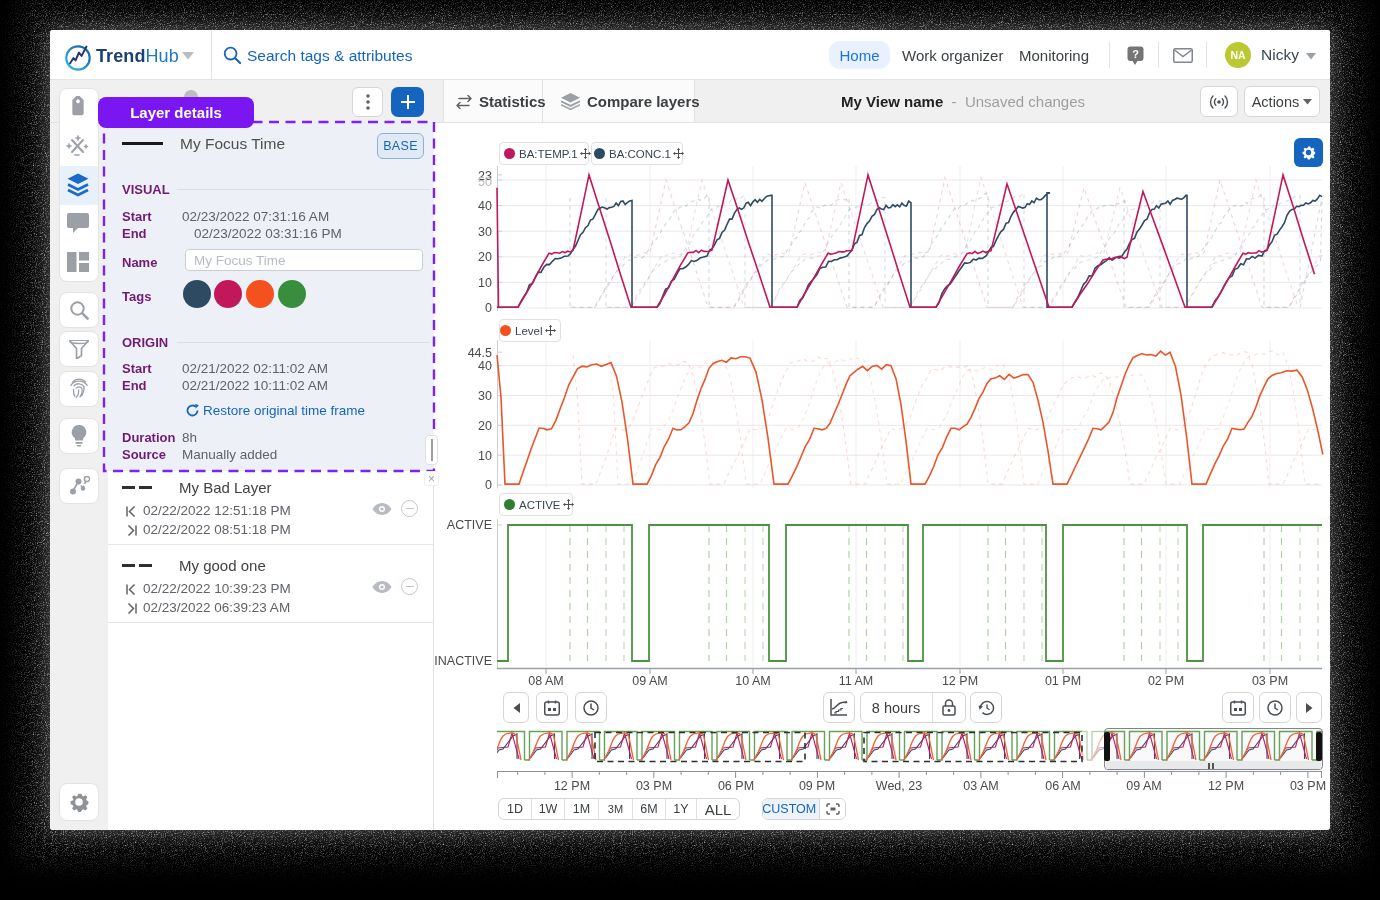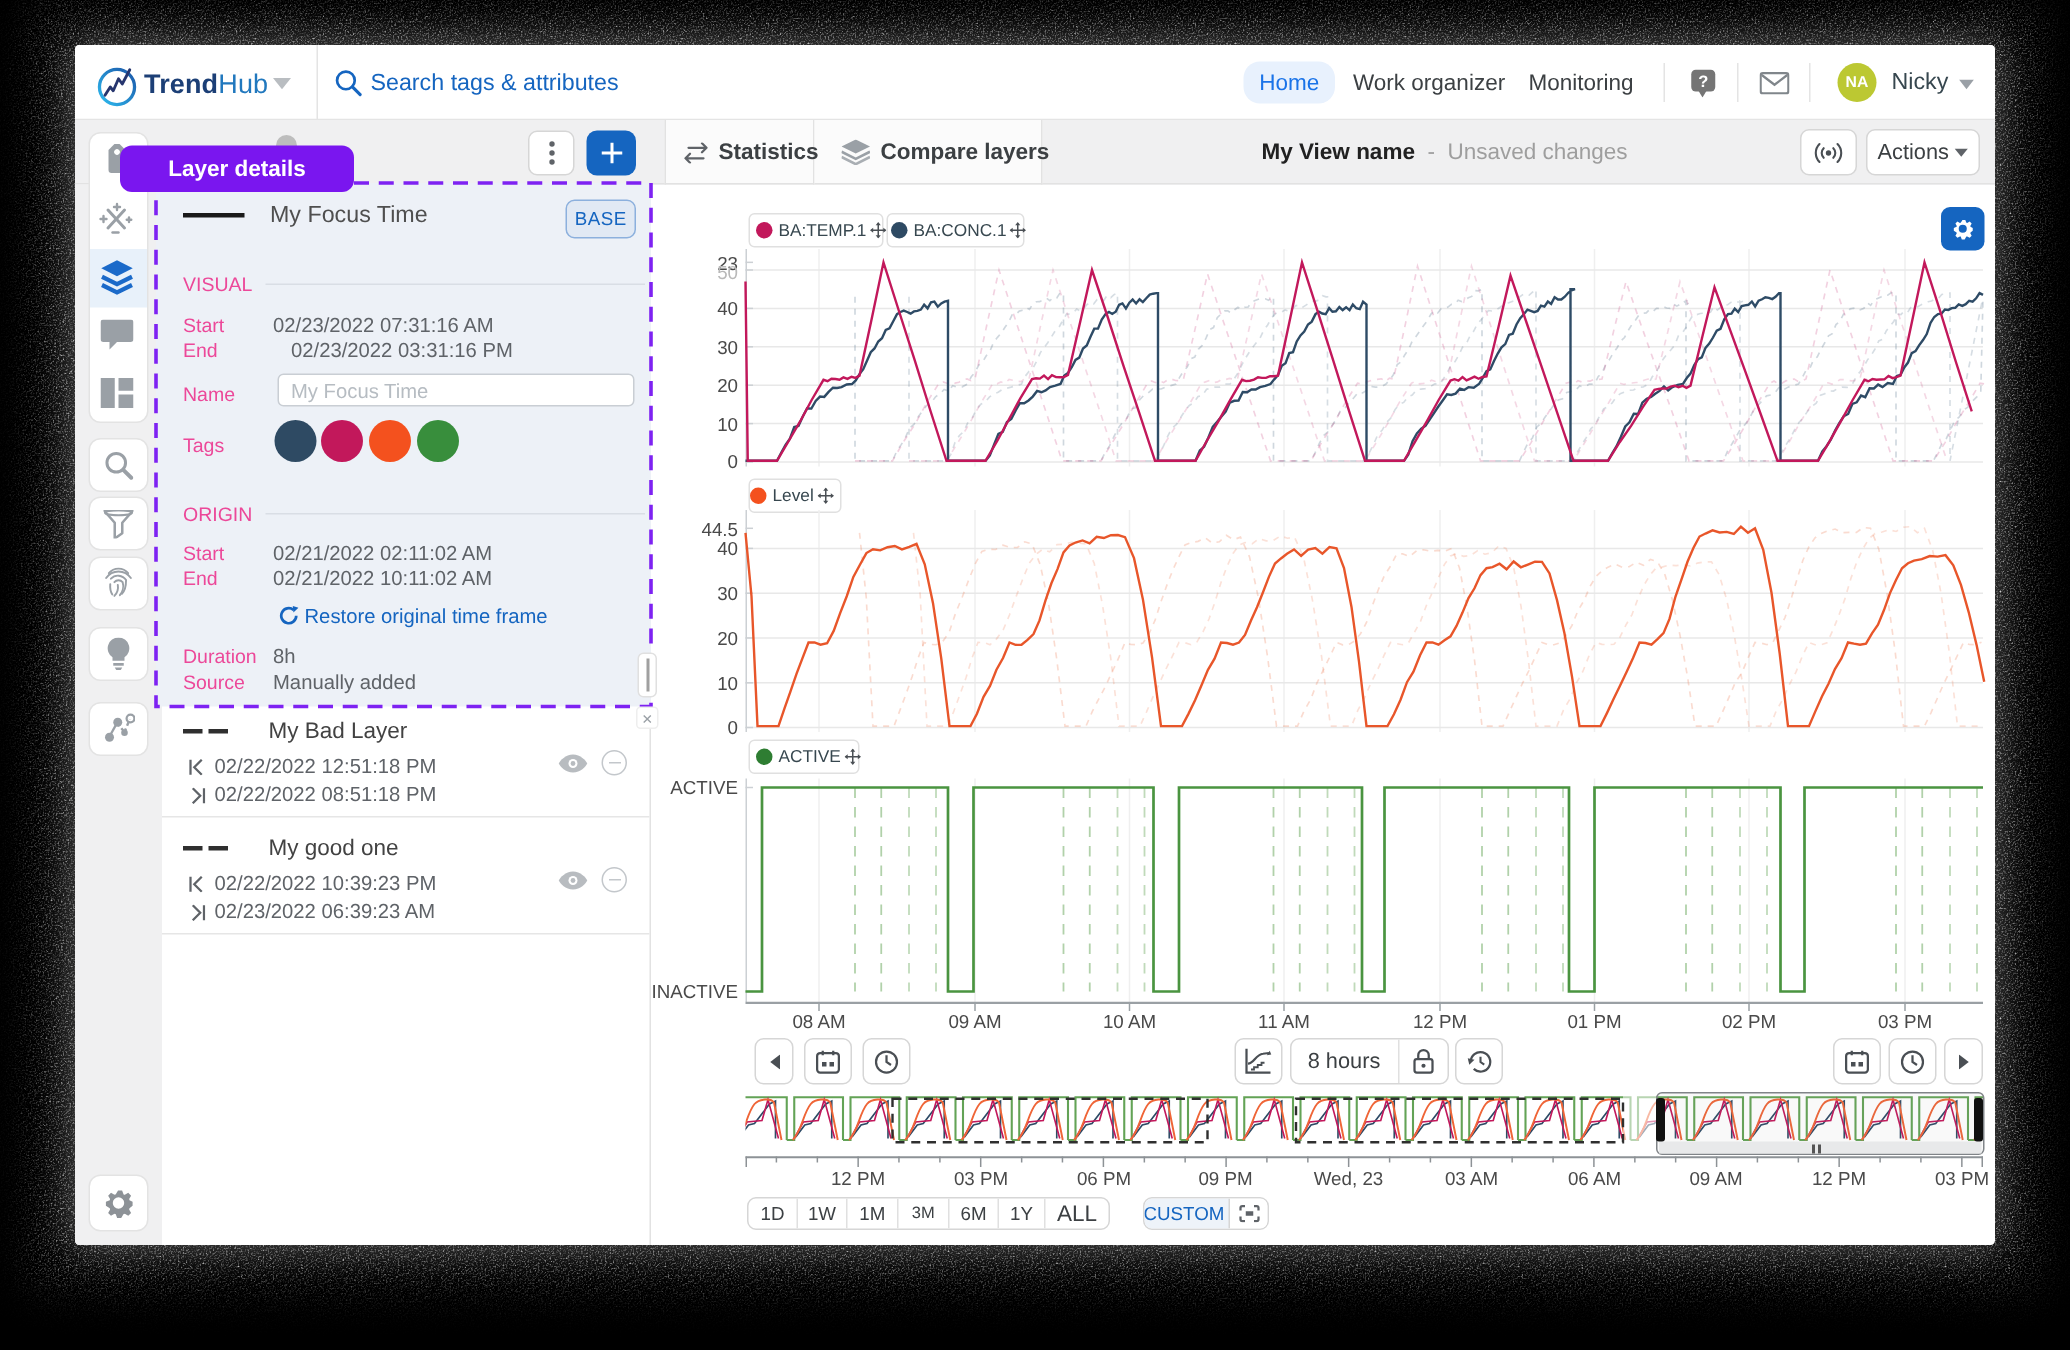--- a/index.html
+++ b/index.html
@@ -2,21 +2,21 @@
 <html><head>
 <meta charset="utf-8">
 <style>
 * { margin:0; padding:0; box-sizing:border-box; }
 html,body { width:1380px; height:900px; background:#000; font-family:"Liberation Sans",sans-serif; overflow:hidden; }
 .window { position:absolute; left:50px; top:30px; width:1280px; height:800px; background:#fff; border-radius:3px;
   box-shadow:0 0 26px 2px rgba(255,255,255,0.30); }
 .abs { position:absolute; }
 .btn { position:absolute; background:#fff; border:1px solid #d6d6d6; border-radius:6px; display:flex; align-items:center; justify-content:center; }
 .ico { stroke:#5f6368; fill:none; stroke-width:1.5; stroke-linecap:round; stroke-linejoin:round; }
-.glabel { font-weight:normal; color:#ec4899; font-size:13px; }
+.glabel { font-weight:bold; color:#701a75; font-size:13px; }
 .gval { color:#5f6368; font-size:13.5px; }
 </style>
 </head>
 <body>
 <svg class="abs" width="1380" height="900" style="left:0;top:0">
  <defs>
  <filter id="noise">
         <feTurbulence type="fractalNoise" baseFrequency="0.9" numOctaves="2" stitchTiles="stitch"></feTurbulence>
  <feColorMatrix type="matrix" values="0 0 0 0 1  0 0 0 0 1  0 0 0 0 1  0.9 0.9 0.9 0 -1.32"></feColorMatrix>
       </filter>
@@ -251,21 +251,21 @@
  <div class="abs" style="left:153px;top:373px;font-size:13.5px;color:#1565c0">Restore original time frame</div>
  <div class="abs glabel" style="left:72px;top:400px">Duration</div>
  <div class="abs gval" style="left:132px;top:400px">8h</div>
  <div class="abs glabel" style="left:72px;top:417px">Source</div>
  <div class="abs gval" style="left:132px;top:417px">Manually added</div>
 
  <div class="abs" style="left:375px;top:405px;width:13px;height:30px;background:#fff;border:1px solid #e0e0e0;border-radius:4px"></div>
  <div class="abs" style="left:381px;top:409px;width:2px;height:22px;background:#a0a0a0"></div>
  <div class="abs" style="left:374px;top:441px;width:15px;height:15px;background:#fff;border:1px solid #eee;border-radius:3px;display:flex;align-items:center;justify-content:center;color:#9aa0a6;font-size:12px">×</div>
 
- <div class="abs" style="left:30px;top:67px;width:156px;height:31px;background:#7a16ef;border-radius:8px;display:flex;align-items:center;justify-content:center;color:#fff;font-weight:bold;font-size:15px">Layer details</div>
+ <div class="abs" style="left:48px;top:67px;width:156px;height:31px;background:#7a16ef;border-radius:8px;display:flex;align-items:center;justify-content:center;color:#fff;font-weight:bold;font-size:15px">Layer details</div>
 
  <div class="abs" style="left:72px;top:456px;width:13px;height:3px;background:#2f2f2f"></div>
  <div class="abs" style="left:89px;top:456px;width:13px;height:3px;background:#2f2f2f"></div>
  <div class="abs" style="left:129px;top:449px;font-size:15px;color:#424242">My Bad Layer</div>
  <svg class="abs" width="11" height="11" style="left:76px;top:476px">
       <g stroke="#5f6368" stroke-width="1.5" fill="none">
         <line x1="1" y1="0.5" x2="1" y2="10.5"></line>
         <polyline points="8.5,0.5 3.5,5.5 8.5,10.5"></polyline>
       </g>
     </svg>

